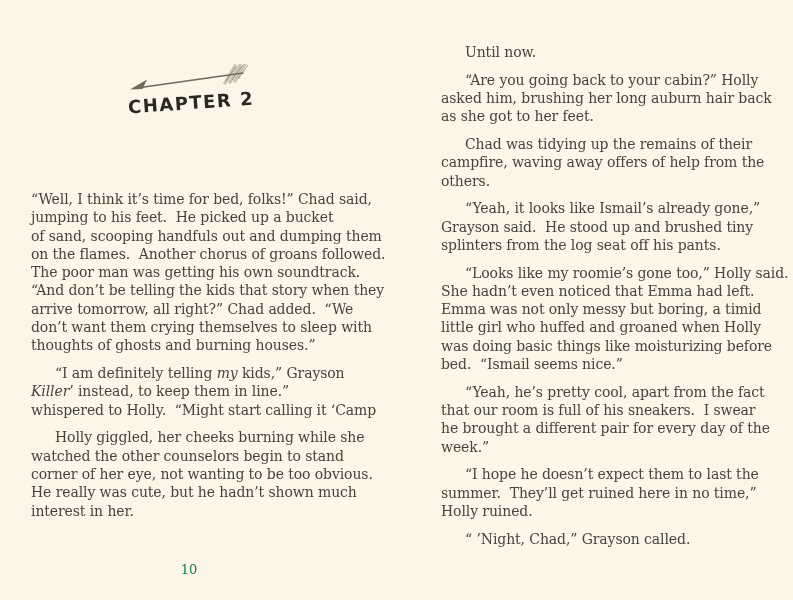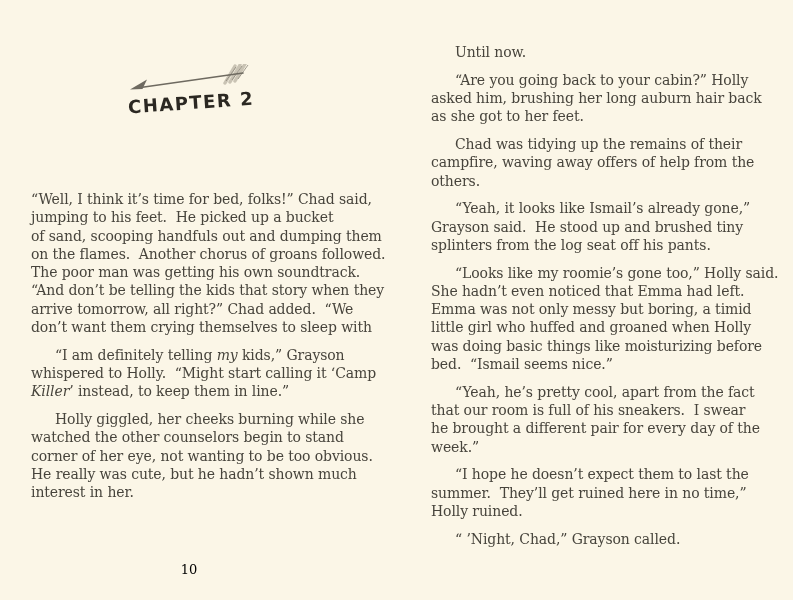--- a/index.html
+++ b/index.html
@@ -37,34 +37,34 @@
   }
 
   
   .page-body {
     position: absolute;
     font-size: 14px;
     line-height: 18.3px;
     letter-spacing: -0.1px;
   }
   .page-body.left  { left: 31px;  top: 190px; width: 350px; }
-  .page-body.right { left: 431px; top: 43px;  width: 350px; }
+  .page-body.right { left: 441px; top: 43px;  width: 350px; }
 
   .para { margin: 0 0 9.4px 0; }
   .para:last-child { margin-bottom: 0; }
   .line { white-space: pre; }
   .para.indent .line:first-child { padding-left: 24px; }
   .line em { }
 
   
   .page-number {
     position: absolute;
     top: 562px;
     font-size: 13px;
-    color: #000000;
+    color: #15803d;
     text-align: center;
   }
   .page-number.left  { left: 31px;  width: 316px; }
   .page-number.right { left: 443px; width: 320px; }
 </style>
 </head>
 <body>
 
 <div class="book">
 
@@ -88,25 +88,26 @@
   <div class="page-body left">
       <div class="para">
         <div class="line"><span>“Well, I think it’s time for bed, folks!” Chad said,</span></div>
         <div class="line"><span>jumping to his feet.  He picked up a bucket</span></div>
         <div class="line"><span>of sand, scooping handfuls out and dumping them</span></div>
         <div class="line"><span>on the flames.  Another chorus of groans followed.</span></div>
         <div class="line"><span>The poor man was getting his own soundtrack.</span></div>
         <div class="line"><span>“And don’t be telling the kids that story when they</span></div>
         <div class="line"><span>arrive tomorrow, all right?” Chad added.  “We</span></div>
         <div class="line"><span>don’t want them crying themselves to sleep with</span></div>
+        <div class="line"><span>thoughts of ghosts and burning houses.”</span></div>
       </div>
       <div class="para indent">
         <div class="line"><span>“I am definitely telling </span><em>my</em><span> kids,” Grayson</span></div>
+        <div class="line"><em>Killer</em><span>’ instead, to keep them in line.”</span></div>
         <div class="line"><span>whispered to Holly.  “Might start calling it ‘Camp</span></div>
-        <div class="line"><em>Killer</em><span>’ instead, to keep them in line.”</span></div>
       </div>
       <div class="para indent">
         <div class="line"><span>Holly giggled, her cheeks burning while she</span></div>
         <div class="line"><span>watched the other counselors begin to stand</span></div>
         <div class="line"><span>corner of her eye, not wanting to be too obvious.</span></div>
         <div class="line"><span>He really was cute, but he hadn’t shown much</span></div>
         <div class="line"><span>interest in her.</span></div>
       </div>
     </div>
 

